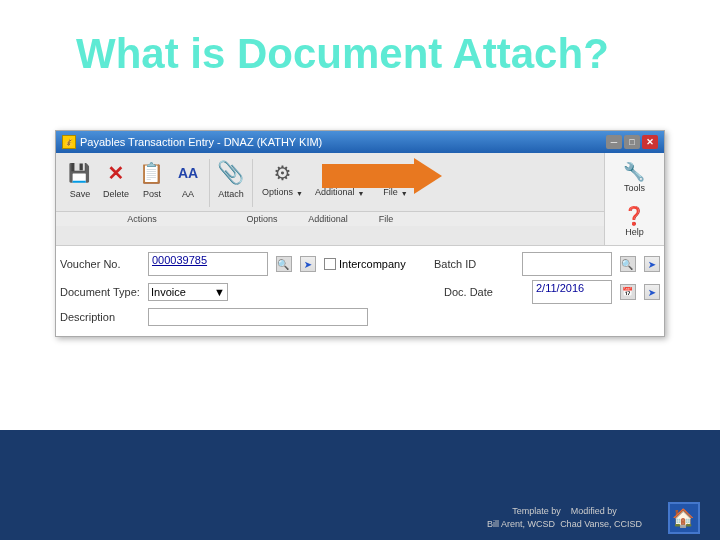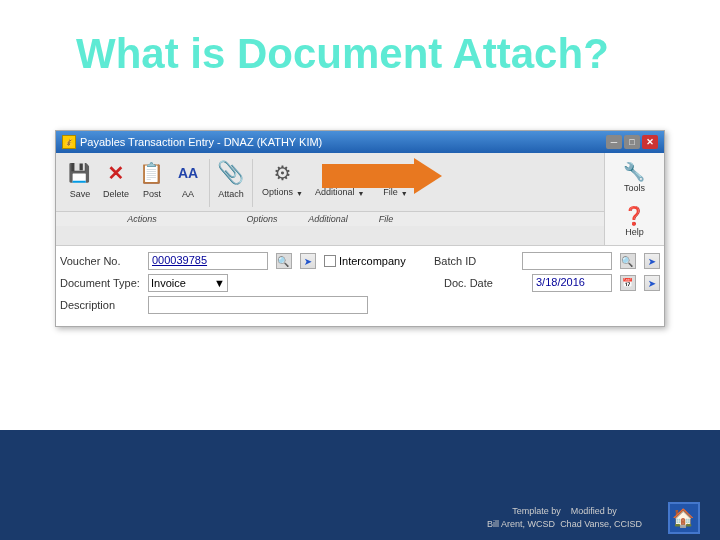--- a/index.html
+++ b/index.html
@@ -179,21 +179,21 @@
     }
 
     .form-label {
       color: #333;
       min-width: 80px;
     }
 
     .form-input {
       border: 1px solid #aaa;
       background: white;
-      height: 18px;
+      height: 24px;
       font-size: 11px;
       padding: 1px 3px;
       color: #000099;
     }
 
     .form-input-wide {
       width: 120px;
     }
 
     .form-select {
@@ -374,21 +374,20 @@
       min-height: 58px;
     }
 
     .section-labels-row {
       display: flex;
       padding: 2px 6px;
       font-size: 9px;
       color: #555;
       border-top: 1px solid #ccc;
       background: #ececec;
-      font-style: italic;
     }
 
     .sec-label {
       color: #444;
       font-size: 9px;
     }
 
     .ribbon-separator {
       width: 1px;
       background: #ccc;
@@ -532,21 +531,21 @@
 
       <div class="form-row">
         <span class="form-label">Document Type:</span>
         <div class="form-select">
           <span>Invoice</span>
           <span>▼</span>
         </div>
         <span style="flex:1;"></span>
         <span class="form-label">Doc. Date</span>
         <div class="form-input" style="width:80px;">
-          <span style="font-size:11px;">3/18/2016</span>
+          <span style="font-size:11px;">2/11/2016</span>
         </div>
         <div class="search-btn" style="font-size:9px;">📅</div>
         <div class="nav-btn">➤</div>
       </div>
 
       <div class="form-row">
         <span class="form-label">Description</span>
         <div class="desc-input"></div>
       </div>
     </div>

